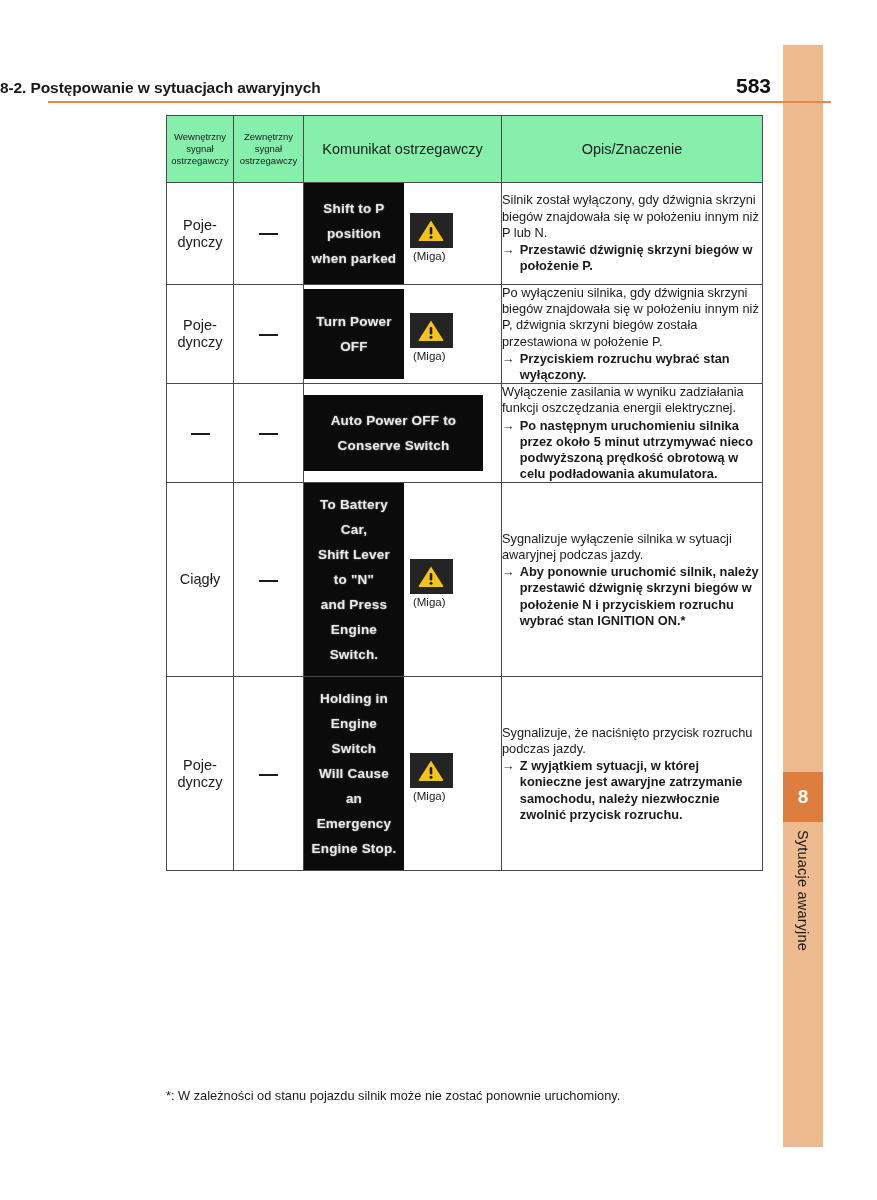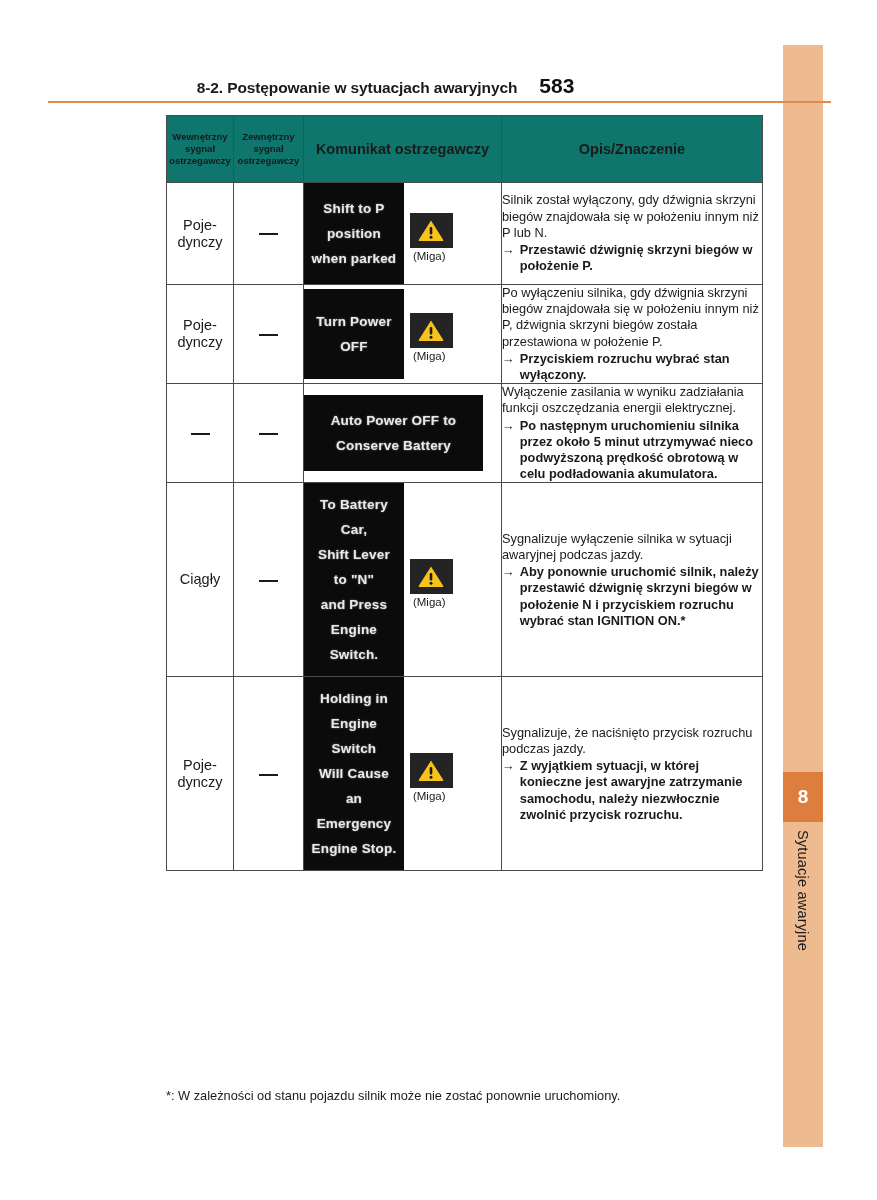--- a/index.html
+++ b/index.html
@@ -61,21 +61,21 @@
 
   
   .page-header {
     position: absolute;
     left: 0px;
     top: 74px;
     width: 783px;
     height: 28px;
     display: flex;
     align-items: baseline;
-    justify-content: center;
+    justify-content: space-between;
     padding-right: 12px;
     box-sizing: border-box;
   }
   .header-title {
     font-size: 15.5px;
     font-weight: bold;
     color: #1a1a1a;
     letter-spacing: -0.1px;
   }
   .header-page-number {
@@ -101,22 +101,22 @@
     width: 596px;
     border-collapse: collapse;
     table-layout: fixed;
   }
   .warn-table td, .warn-table th {
     border: 1px solid #4a4a4a;
     vertical-align: middle;
     padding: 0;
   }
   .warn-table thead th {
-    background: #0f766e;
-    font-weight: bold;
+    background: #86efac;
+    font-weight: normal;
     text-align: center;
     color: #1a1a1a;
     height: 58px;
     padding: 4px 2px;
     margin-left: 15px;
   }
   .col-a { width: 67px; }
   .col-b { width: 70px; }
   .col-c { width: 198px; }
   .col-d { width: 261px; }
@@ -343,21 +343,21 @@
       <td class="cell-signal">
         <span class="dash"></span>
       </td>
       <td class="cell-signal">
         <span class="dash"></span>
       </td>
       <td class="cell-message">
         <div class="msg-wrap">
           <div class="lcd">
             <div>Auto Power OFF to</div>
-            <div>Conserve Battery</div>
+            <div>Conserve Switch</div>
           </div>
         </div>
       </td>
       <td class="cell-desc">
         <p class="desc-p">Wyłączenie zasilania w wyniku zadziałania funkcji oszczędzania energii elektrycznej.</p>
         <div class="desc-action">
           <span class="desc-arrow">→</span>
           <span class="desc-action-text">Po następnym uruchomieniu silnika przez około 5 minut utrzymywać nieco podwyższoną prędkość obrotową w celu podładowania akumulatora.</span>
         </div>
       </td>

